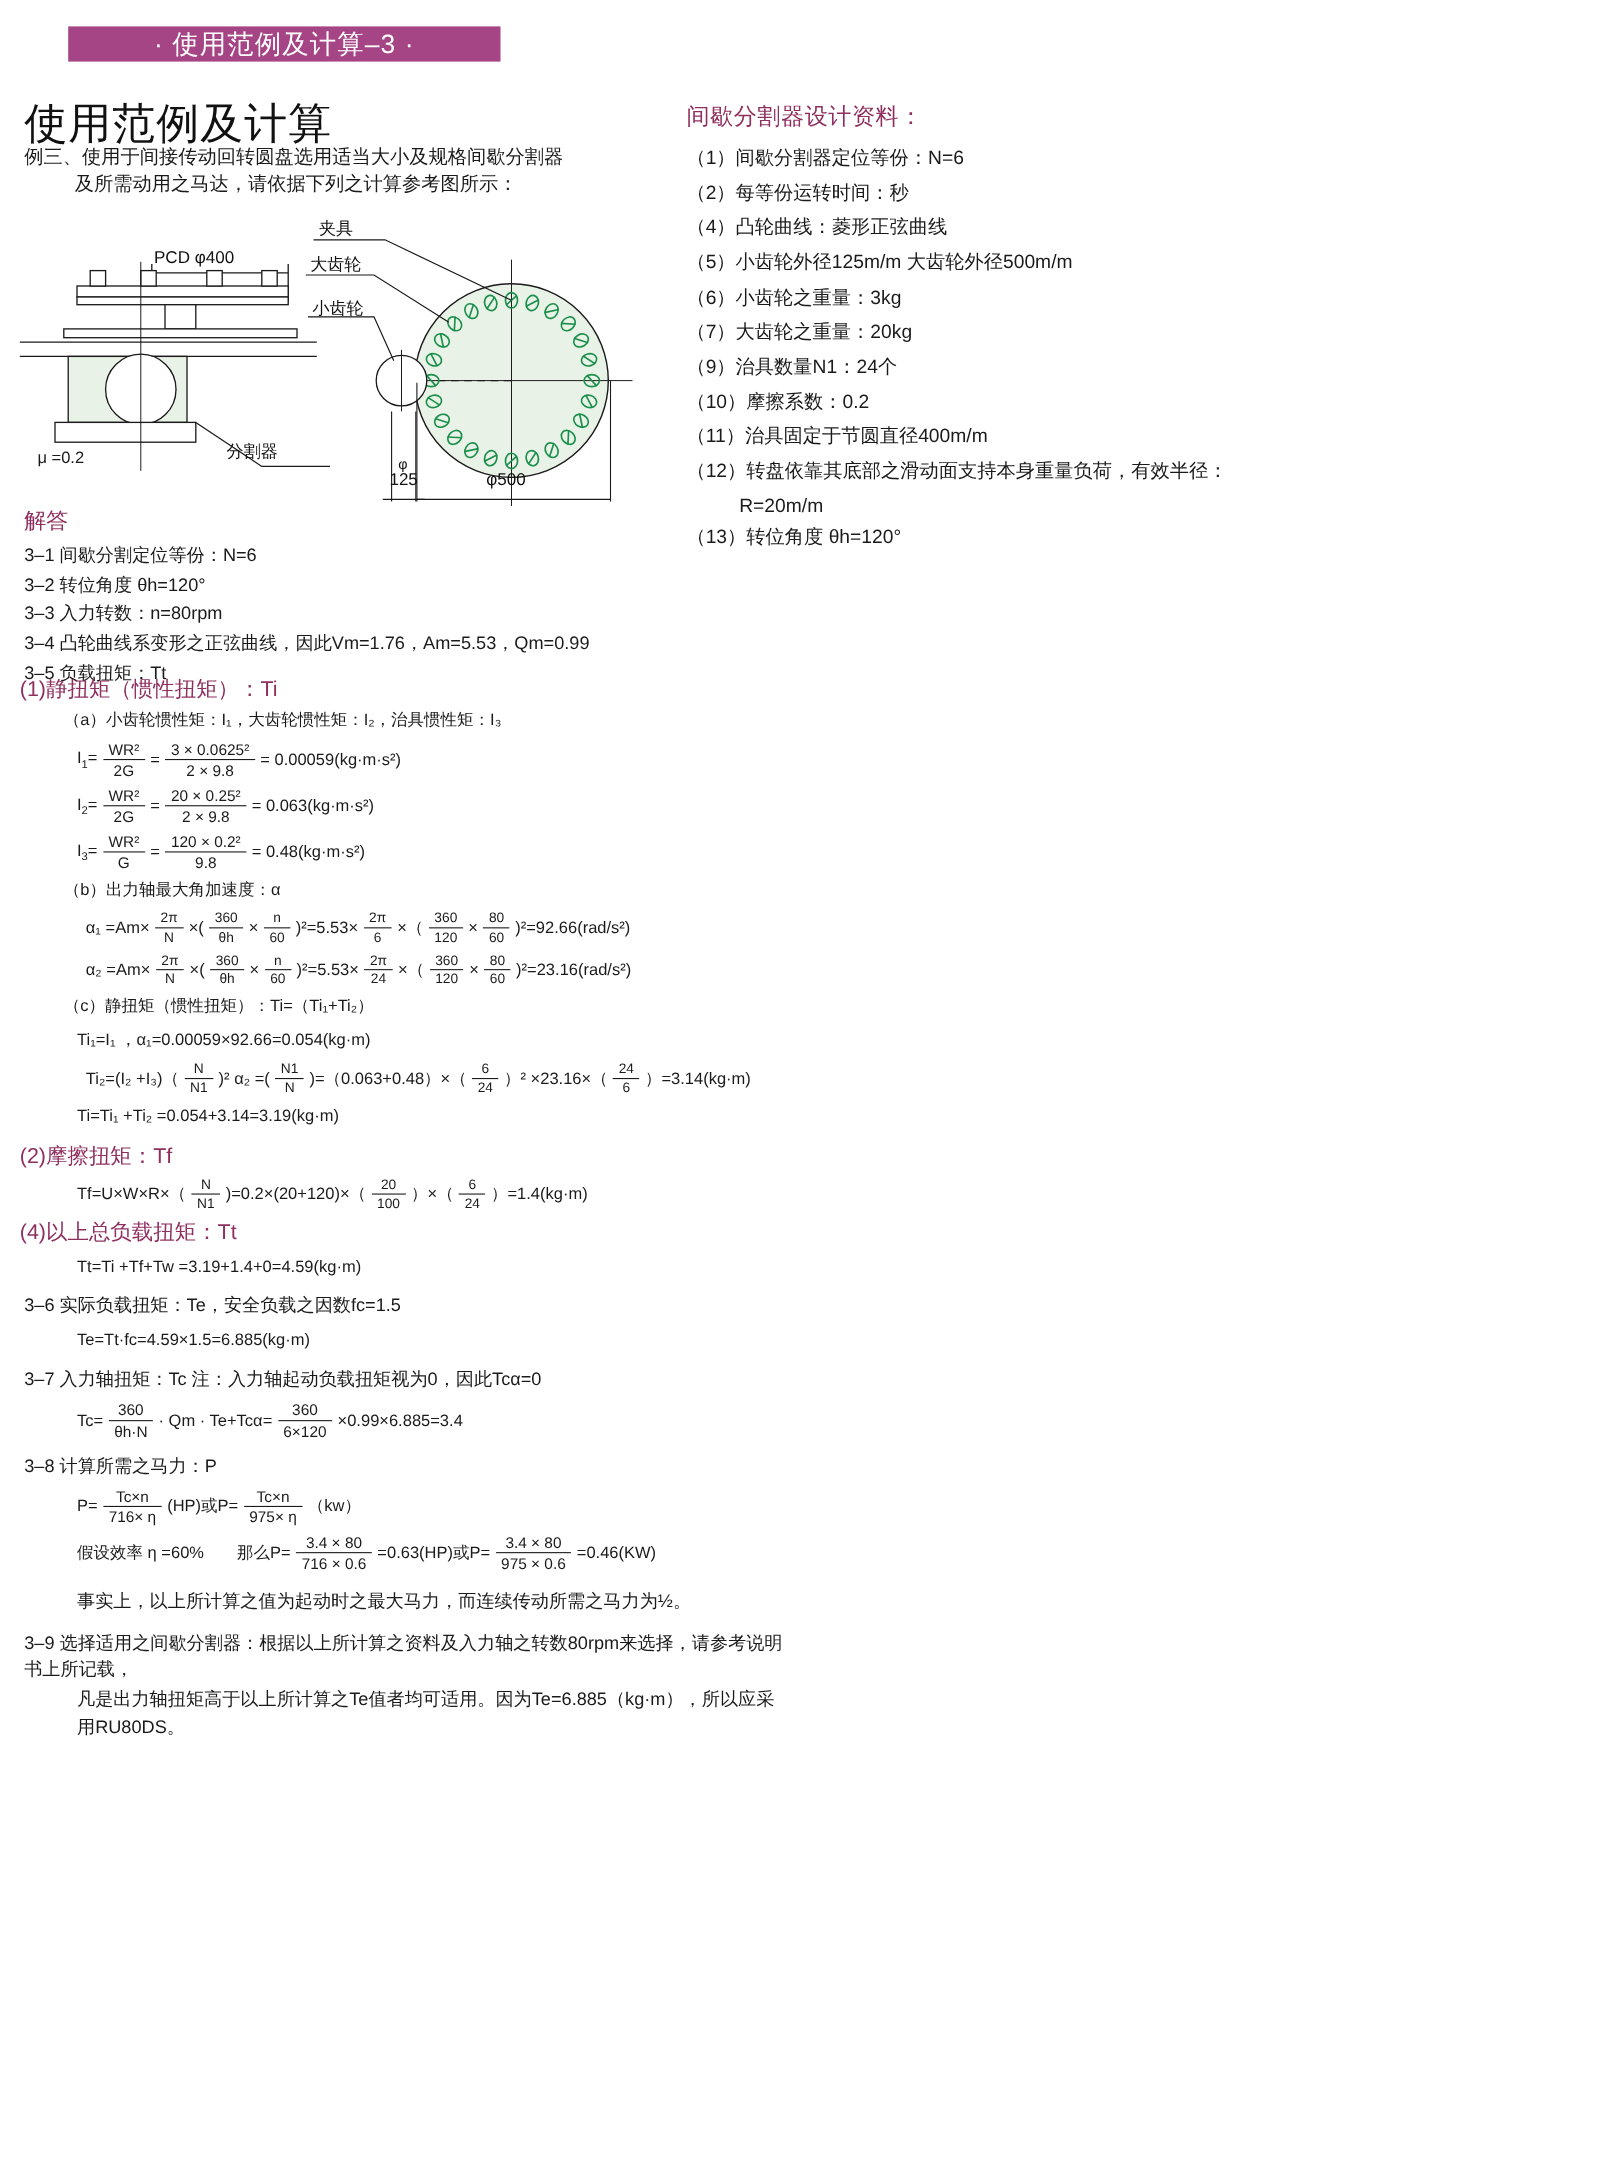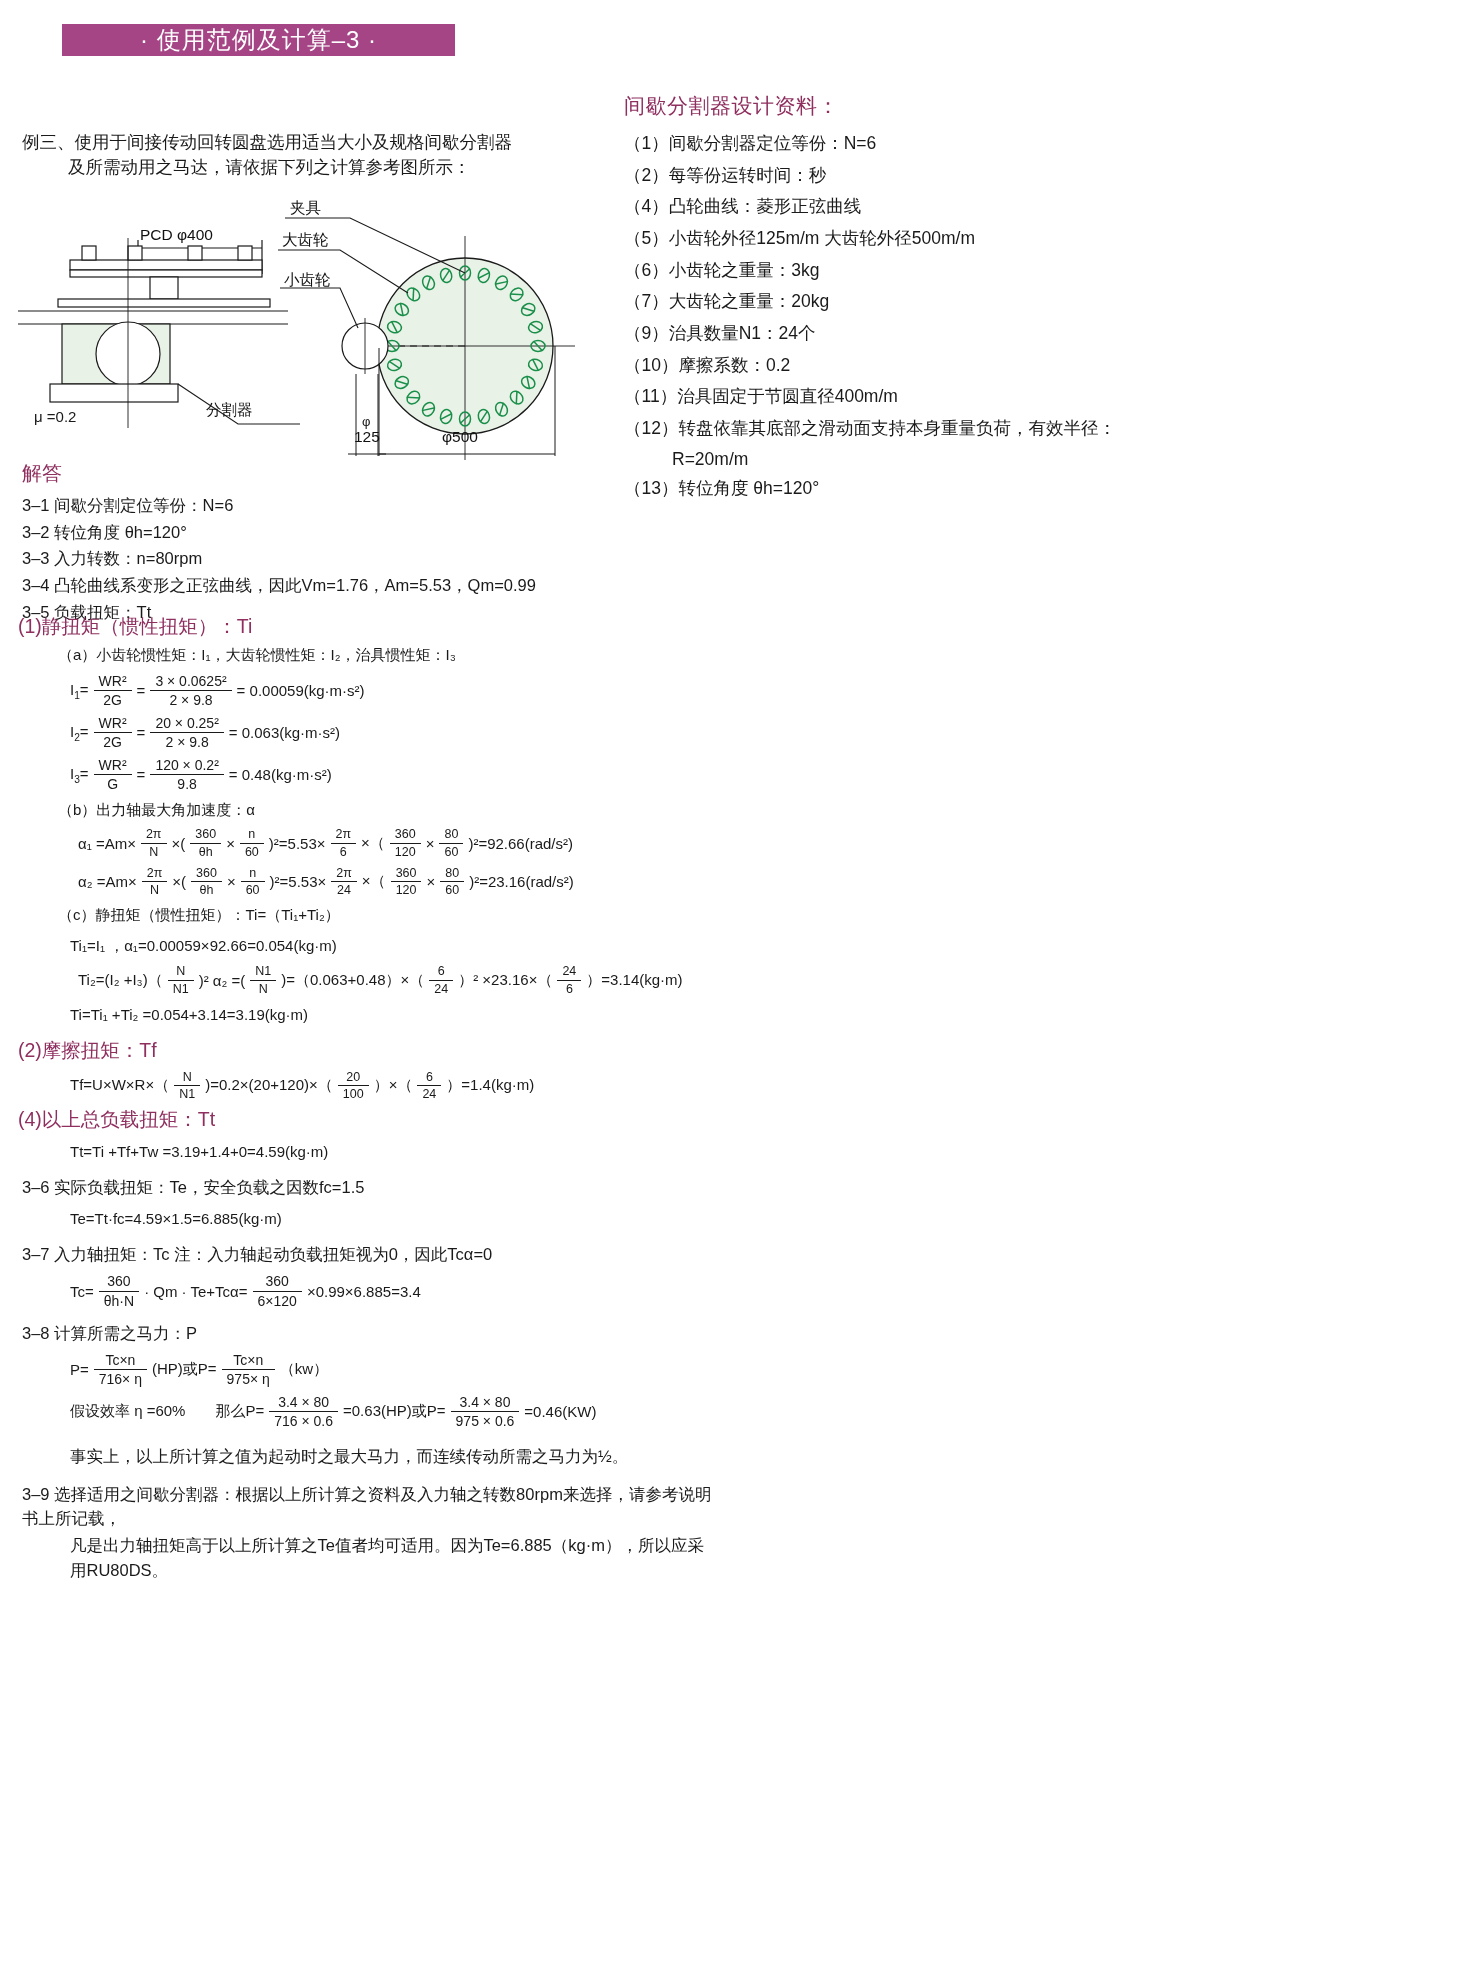--- a/index.html
+++ b/index.html
@@ -139,20 +139,21 @@
 </style>
 </head>
 <body>
 
 <div class="page">
 
   <div class="banner">
     <span class="banner-text">· 使用范例及计算–3 ·</span>
   </div>
 
+  <h1 class="main-title">使用范例及计算</h1>
 
   <div class="intro">
     <span>例三、使用于间接传动回转圆盘选用适当大小及规格间歇分割器</span>
     <span class="l2">及所需动用之马达，请依据下列之计算参考图所示：</span>
   </div>
 
   <div class="figure">
     <svg width="600" height="320" viewBox="0 0 600 320">
       <defs></defs>
       <g stroke="#1a1a1a" fill="none" stroke-width="1.2">

